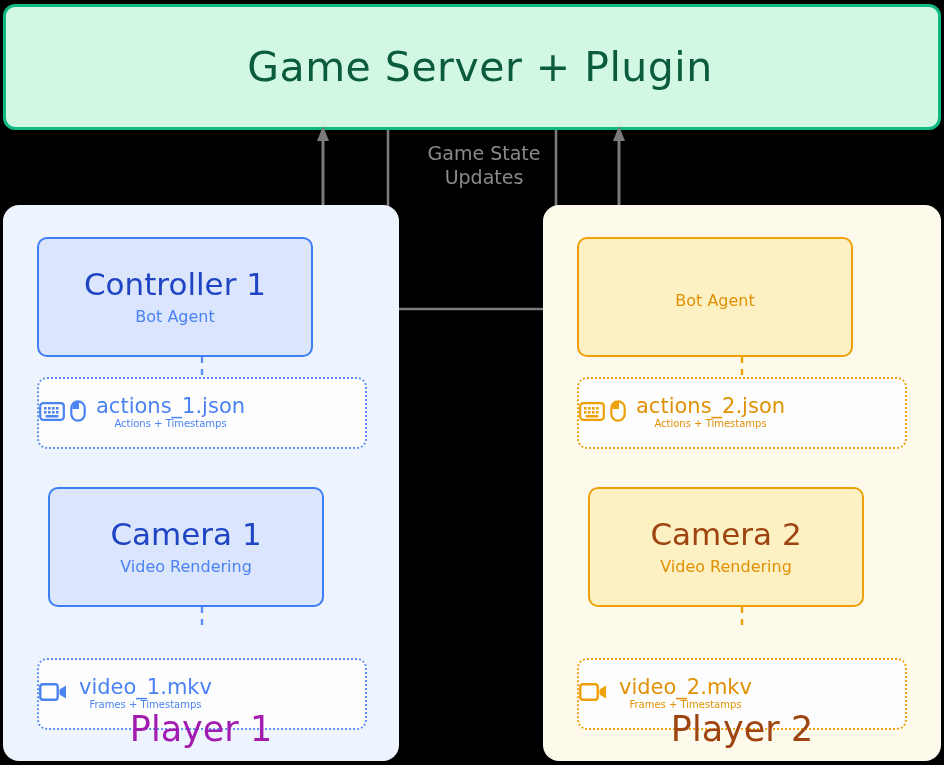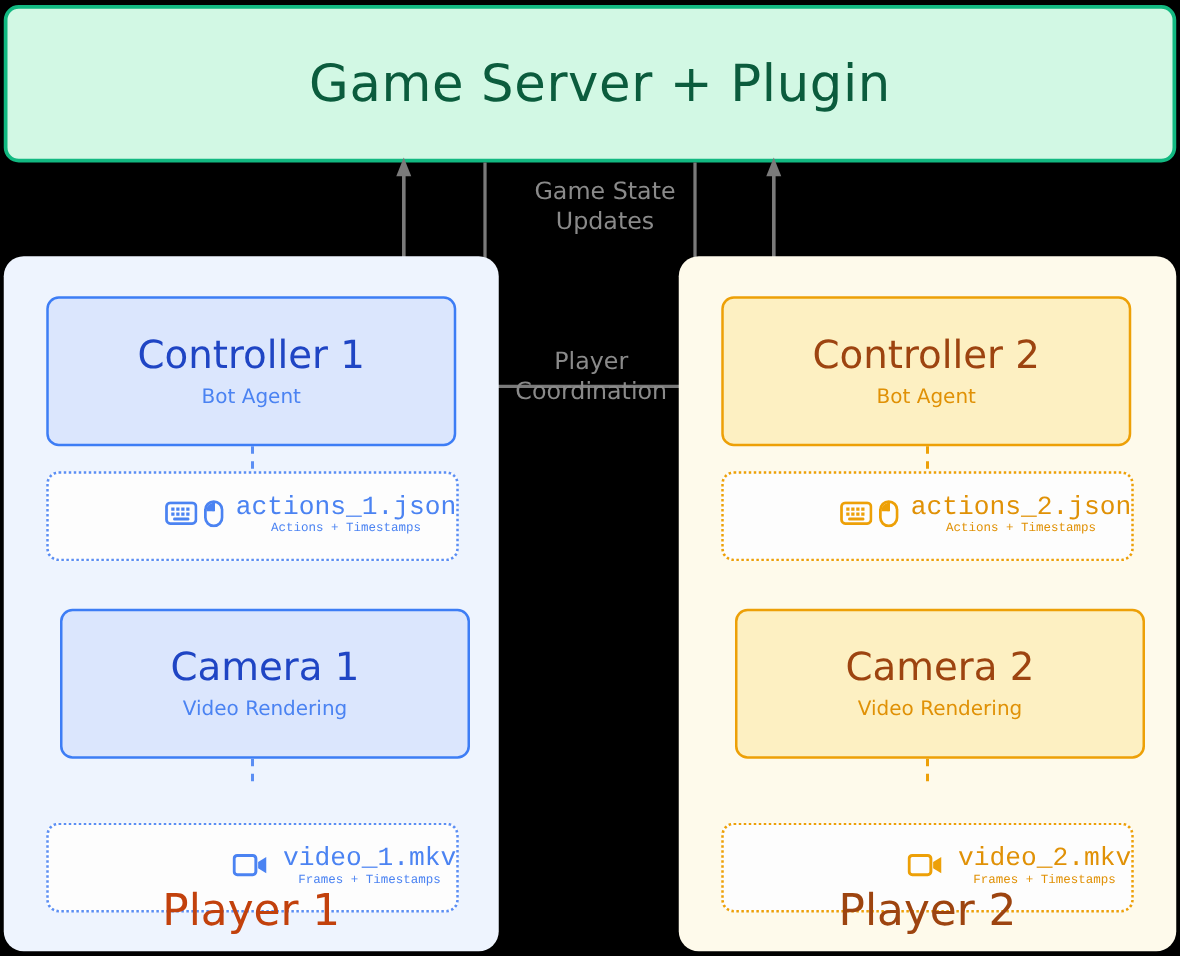--- a/index.html
+++ b/index.html
@@ -25,46 +25,46 @@
   .panel {
     position: absolute; top: 205px; height: 556px; border-radius: 16px;
   }
   .panel.blue   { left: 3px;   width: 396px; background: #eef4fe; }
   .panel.orange { left: 543px; width: 398px; background: #fefaeb; }
 
   .panel-label {
     position: absolute; left: 0; right: 0; bottom: 12px; text-align: center;
     font-size: 35px; font-weight: 400;
   }
-  .blue   .panel-label { color: #c2410c; text-align: center; }
+  .blue   .panel-label { color: #a21caf; text-align: center; }
   .orange .panel-label { color: #9d4410; }
 
   
   .node {
-    position: absolute; left: 34px; width: 328px; height: 120px;
+    position: absolute; left: 34px; width: 276px; height: 120px;
     border-radius: 10px; display: flex; flex-direction: column;
     align-items: center; justify-content: center;
   }
   .blue .node   { background: #dbe6fd; border: 2.5px solid #3d7df5; }
   .orange .node { background: #fdf0c2; border: 2.5px solid #eda007; }
   .node.controller { top: 32px; }
   .node.camera     { top: 282px; margin-left: 11px; }
 
   .node-title { font-size: 31px; line-height: 1.05; font-weight: 400; }
   .node-sub   { font-size: 16px; margin-top: 6px; font-weight: 400; }
   .blue   .node-title { color: #1f45c4; }
   .blue   .node-sub   { color: #4b83f2; }
   .orange .node-title { color: #9d4410; }
   .orange .node-sub   { color: #e09106; }
 
   
   .artifact {
     position: absolute; left: 34px; width: 330px; height: 72px;
     border-radius: 10px; background: #fdfdfd;
-    display: flex; align-items: center; justify-content: flex-end; gap: 10px; font-family: Liberation Mono, monospace;
+    display: flex; align-items: center; justify-content: flex-start; gap: 10px;
   }
   .blue .artifact   { border: 2.5px dotted #5b8ef4; }
   .orange .artifact { border: 2.5px dotted #eda007; }
   .artifact.actions { top: 172px; }
   .artifact.video   { top: 422px; margin-top: 31px; }
 
   .artifact-icons { display: flex; align-items: center; gap: 5px; }
   .artifact-text  { display: flex; flex-direction: column; align-items: center; }
   .artifact-name  { font-size: 21px; line-height: 1.1; }
   .artifact-sub   { font-size: 10px; line-height: 1.25; }
@@ -116,22 +116,20 @@
     <polygon class="wire-head" points="743,481 729,467 729,481"></polygon>
     <path class="wire" d="M743,474 L743,486"></path>
 
     <path class="wire" d="M381,309 L562,309"></path>
     <polygon class="wire-head" points="367,309 383,302 383,316"></polygon>
     <polygon class="wire-head" points="576,309 560,302 560,316"></polygon>
   </svg>
 
   <div class="conn-label" id="label-game-state">Game State
 Updates</div>
-  <div class="conn-label" id="label-player-coord">Player
-Coordination</div>
 
   <div class="panel blue">
 
     <div class="node controller">
       <div class="node-title">Controller 1</div>
       <div class="node-sub">Bot Agent</div>
     </div>
 
     <div class="artifact actions">
       <div class="artifact-icons">
@@ -187,21 +185,20 @@
       <path d="M199,152 L199,172" stroke="#5b8ef4" stroke-width="2.4" stroke-dasharray="6 6" fill="none"></path>
       <path d="M199,402 L199,422" stroke="#5b8ef4" stroke-width="2.4" stroke-dasharray="6 6" fill="none"></path>
     </svg>
 
     <div class="panel-label">Player 1</div>
   </div>
 
   <div class="panel orange">
 
     <div class="node controller">
-      <div class="node-title">Controller 2</div>
       <div class="node-sub">Bot Agent</div>
     </div>
 
     <div class="artifact actions">
       <div class="artifact-icons">
         <span>
           <svg width="26" height="19" viewBox="0 0 26 19">
             <rect x="1.2" y="1.2" width="23.6" height="16.6" rx="3" fill="none" stroke="#eda007" stroke-width="2.2"></rect>
             <rect x="5" y="5" width="2.6" height="2.6" fill="#eda007"></rect>
             <rect x="9" y="5" width="2.6" height="2.6" fill="#eda007"></rect>

